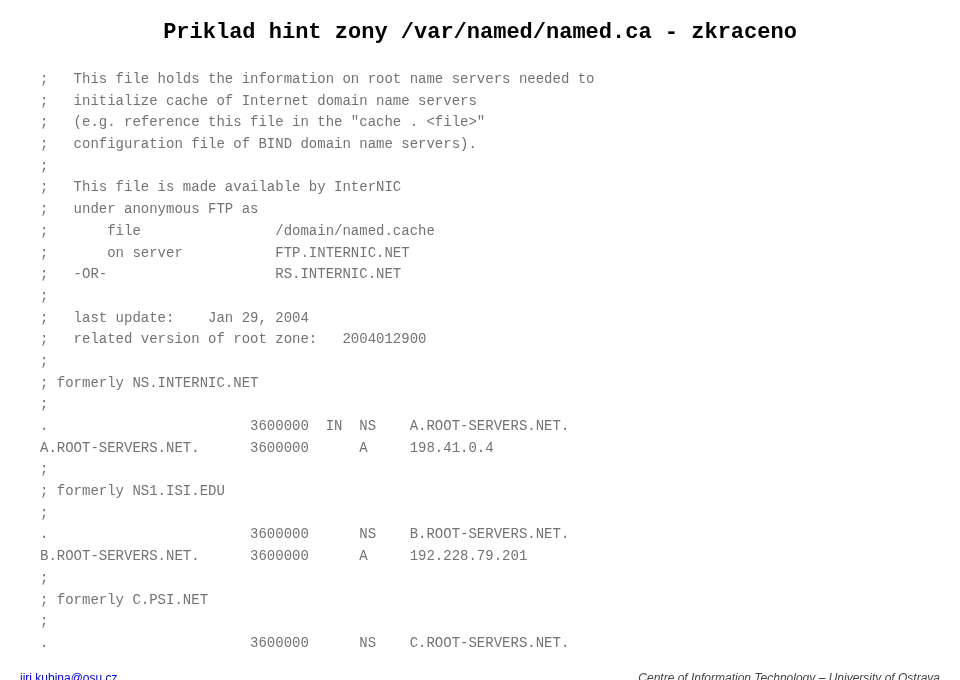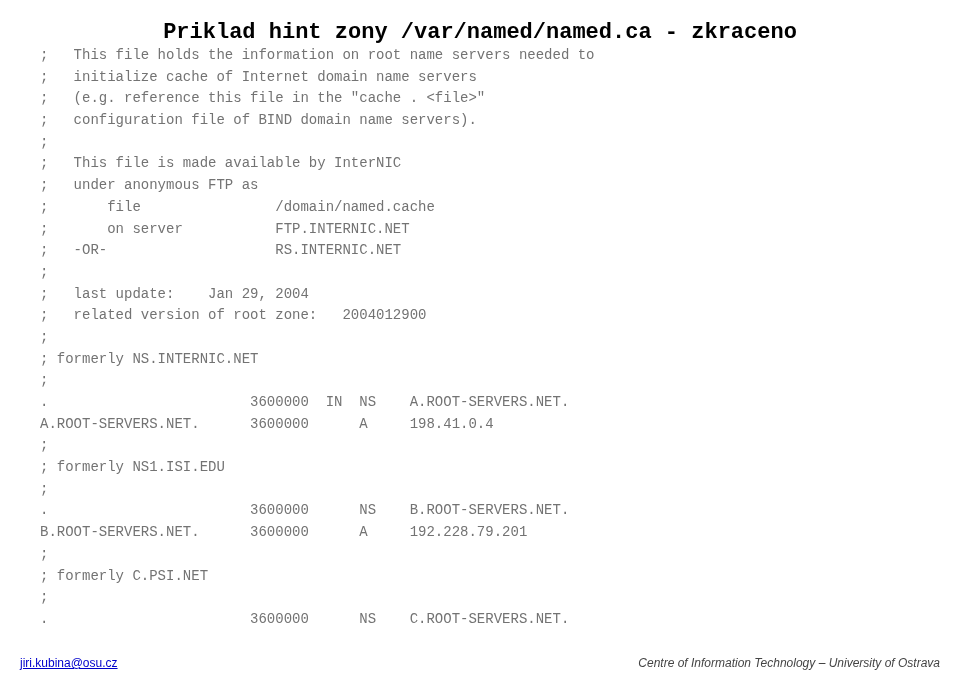--- a/index.html
+++ b/index.html
@@ -15,20 +15,21 @@
       width: 960px;
       min-height: 680px;
       position: relative;
       padding: 20px 40px 40px 40px;
     }
     h1 {
       font-family: 'Courier New', Courier, monospace;
       font-size: 22px;
       font-weight: bold;
       text-align: center;
+      margin-bottom: 24px;
       color: #000000;
     }
     .content {
       font-family: 'Courier New', Courier, monospace;
       font-size: 14px;
       line-height: 1.55;
       white-space: pre;
       color: #737373;
     }
     .footer {

